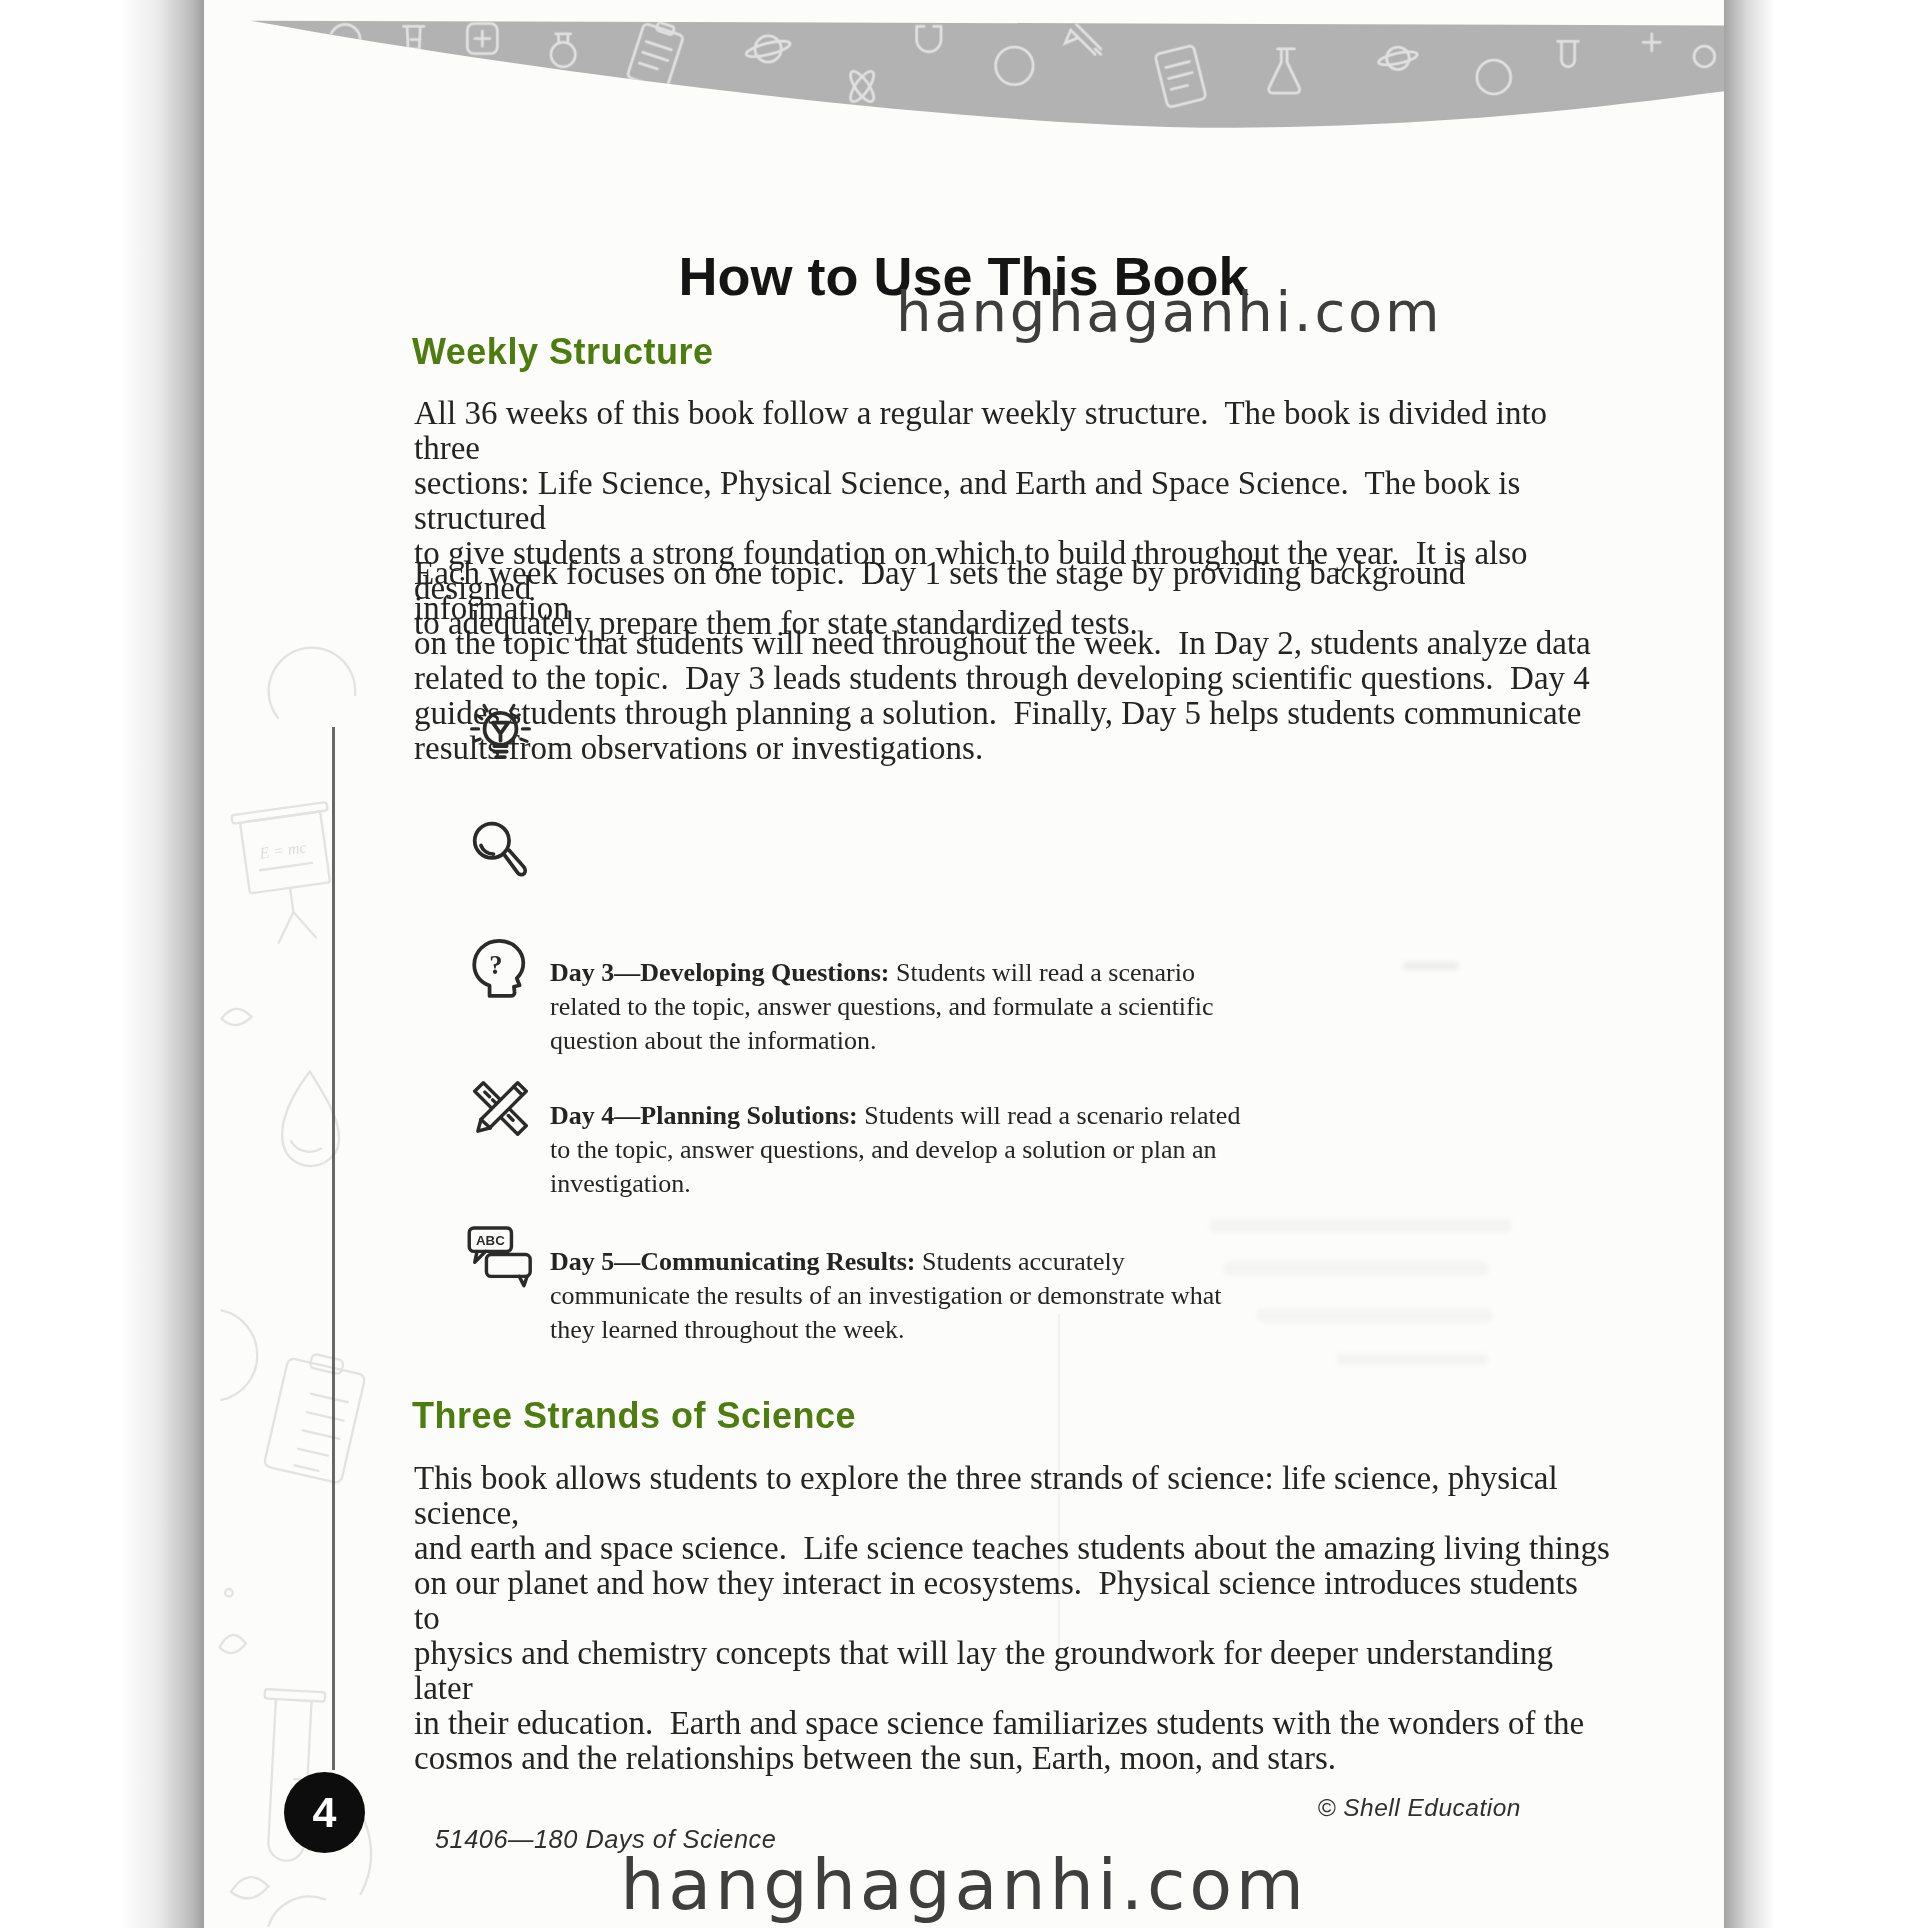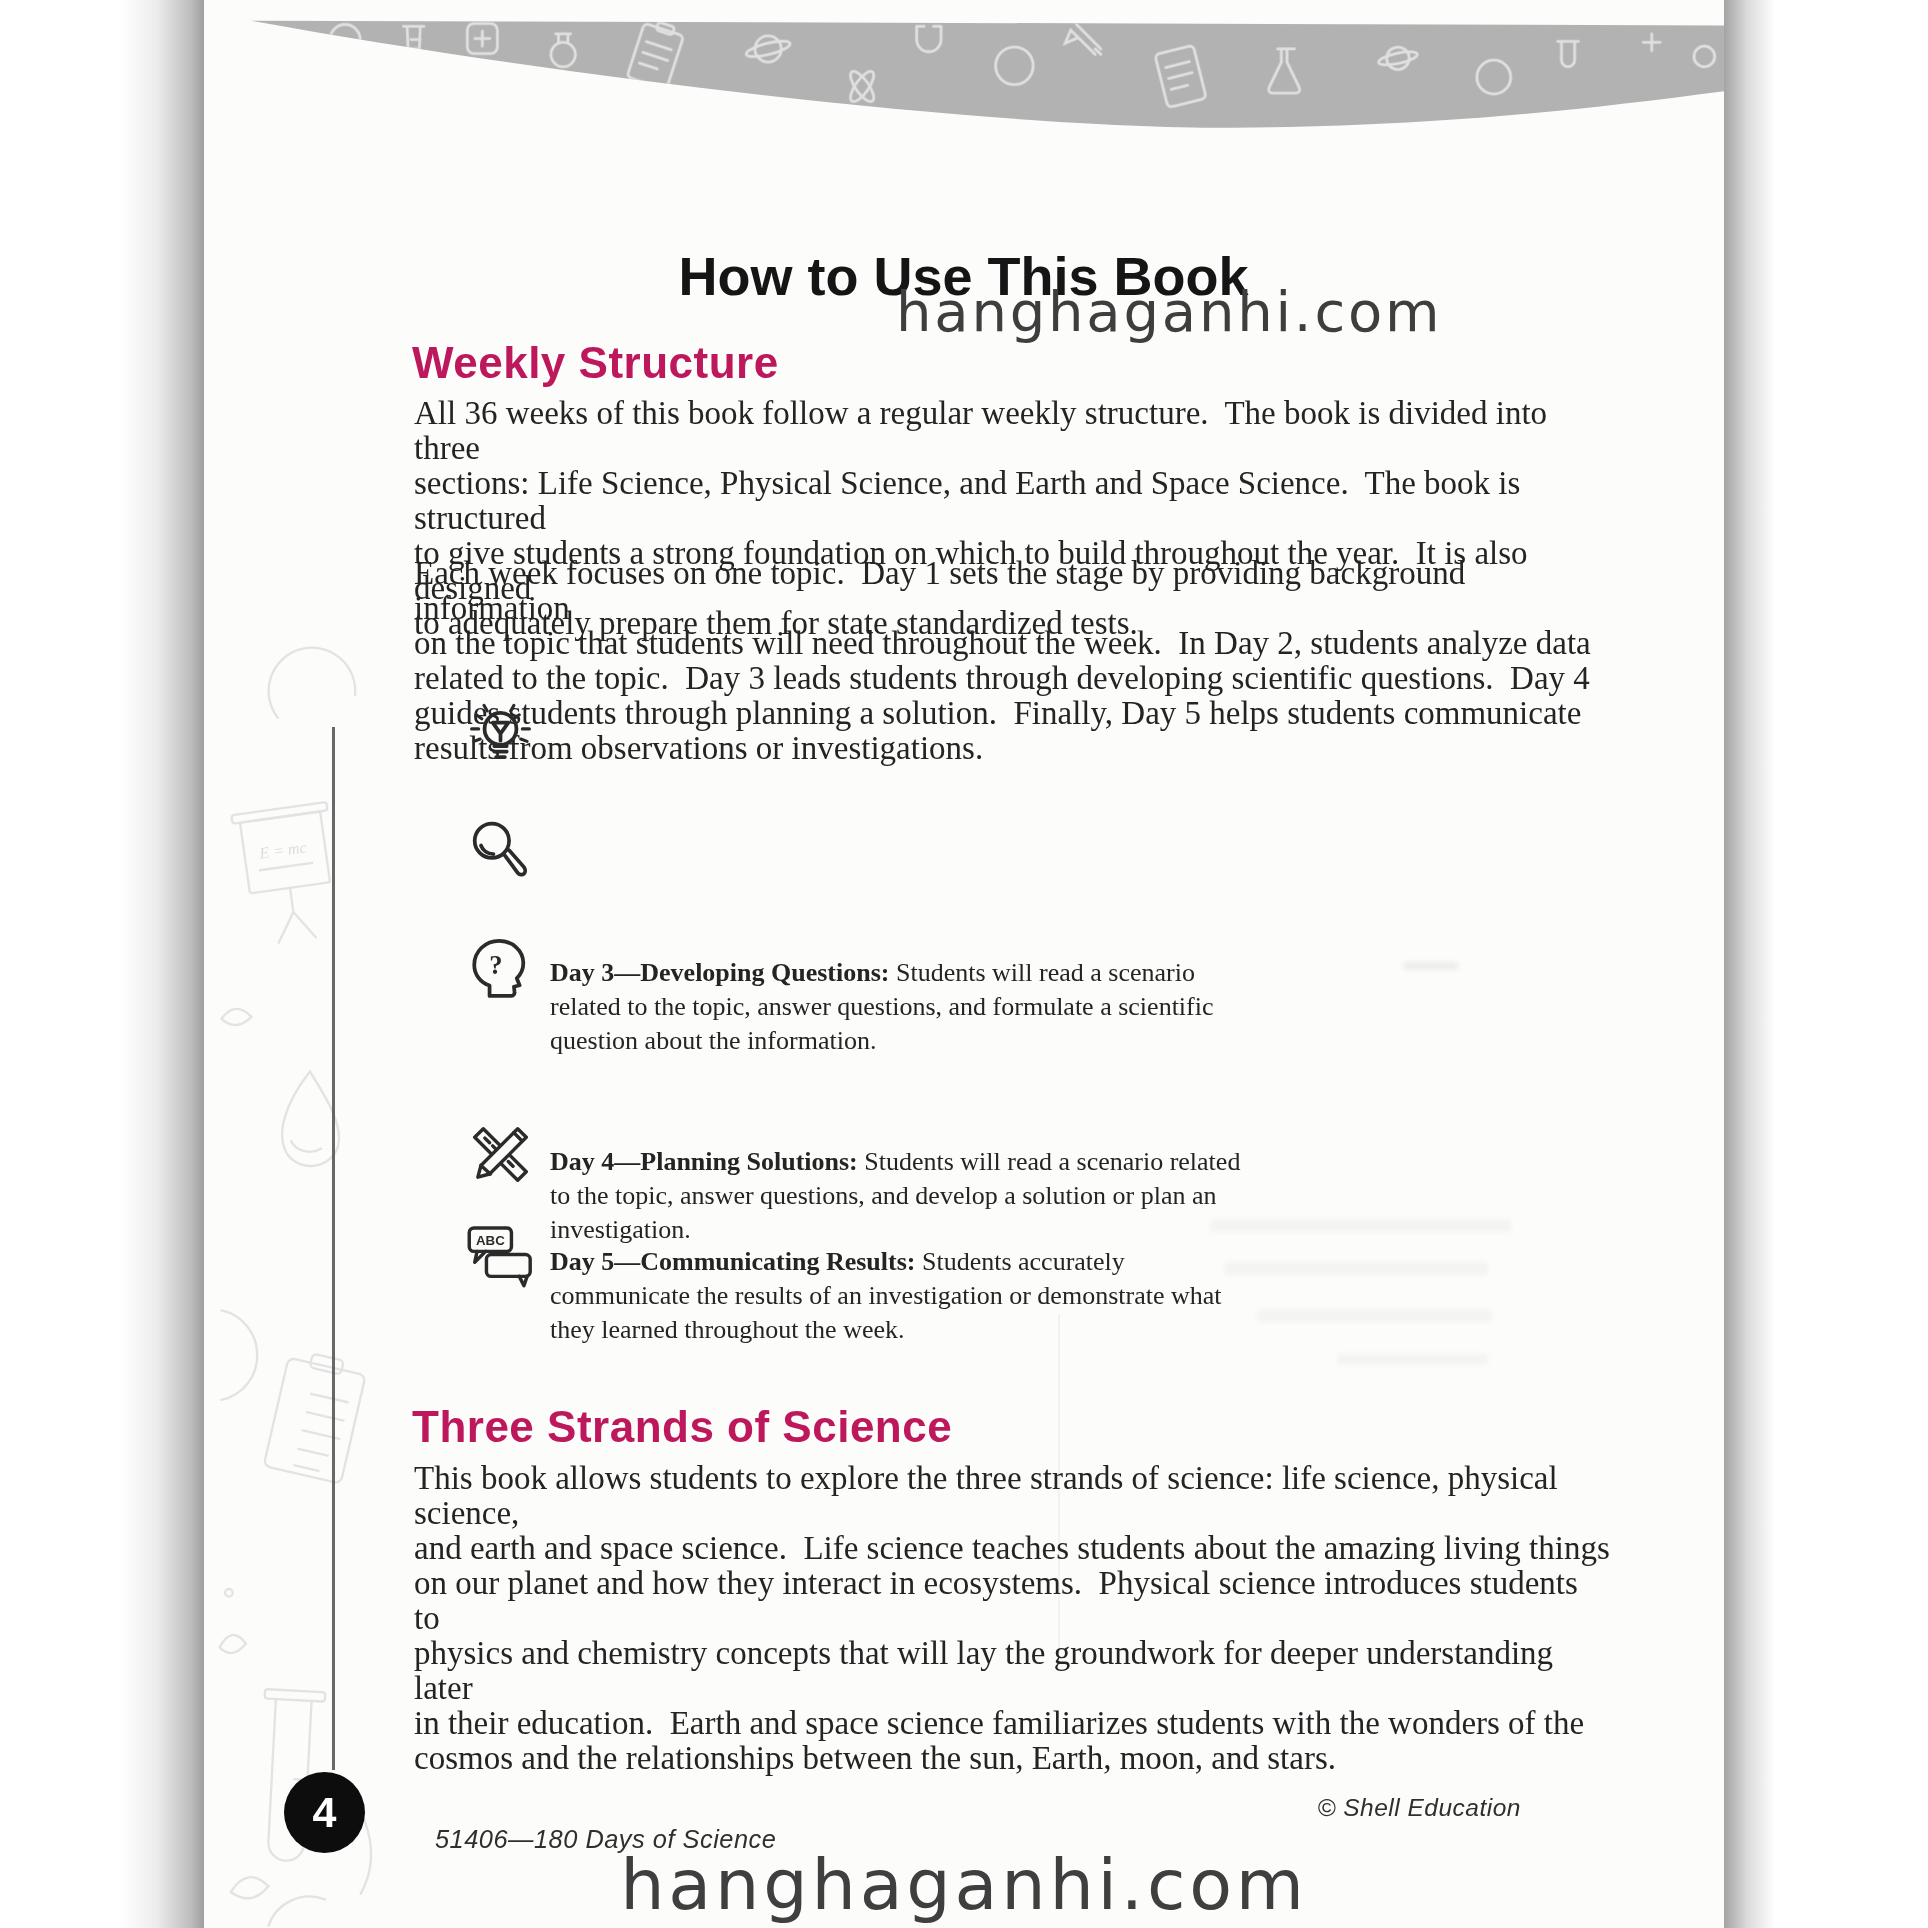--- a/index.html
+++ b/index.html
@@ -9,34 +9,34 @@
   .edge-l{position:absolute;left:119px;top:0;width:85px;height:1928px;
           background:linear-gradient(to right,#ffffff 0%,#ececec 45%,#bcbcbc 85%,#9e9e9e 100%);}
   .edge-r{position:absolute;left:1724px;top:0;width:51px;height:1928px;
           background:linear-gradient(to right,#a3a3a3 0%,#dadada 45%,#ffffff 100%);}
   .banner{position:absolute;left:203px;top:0;}
   .sidebar-doodles{position:absolute;left:212px;top:612px;}
   .vline{position:absolute;left:332px;top:727px;width:2.8px;height:1043px;background:#4e4e4e;opacity:.85;}
 
   .title{position:absolute;left:203px;top:209px;width:1521px;text-align:center;
          font-size:54px;font-weight:700;letter-spacing:0;color:#151515;}
-  .h2{position:absolute;left:412px;font-size:44px;font-weight:700;color:#be185d;letter-spacing:0.5px;}
+  .h2{position:absolute;left:412px;font-size:36px;font-weight:700;color:#4d7c0f;letter-spacing:0.5px;}
   .h2.weekly{top:301px;}
   .h2.strands{top:1365px;}
 
   .para{position:absolute;left:414px;width:1196px;color:#242424;white-space:pre-wrap;
         font-family:"Liberation Serif","DejaVu Serif",serif;font-size:33px;line-height:35px;}
   .p1{top:363px;} .p2{top:523px;} .p3{top:1428px;}
 
   .day{position:absolute;left:463px;width:932px;}
   .day .ic{position:absolute;left:0;top:-3.8px;width:75px;height:79px;}
   .day .txt{margin-left:87px;color:#242424;white-space:pre-wrap;
             font-family:"Liberation Serif","DejaVu Serif",serif;font-size:26px;line-height:34px;}
   .day .txt b{font-weight:700;}
-  .d1{top:702px;} .d2{top:817px;} .d3{top:930px;} .d4{top:1119px;} .d5{top:1219px;}
+  .d1{top:702px;} .d2{top:817px;} .d3{top:930px;} .d4{top:1073px;} .d5{top:1219px;}
 
   .wm-center{position:absolute;left:896px;top:279px;white-space:nowrap;color:#3e3e3e;
              font-family:"DejaVu Sans",sans-serif;font-size:56px;letter-spacing:2.8px;}
   .wm-bottom{position:absolute;left:0;top:1844px;width:1928px;text-align:center;color:#3f3f3f;
              font-family:"DejaVu Sans",sans-serif;font-size:70px;letter-spacing:3.8px;}
 
   .pagenum{position:absolute;left:284px;top:1772px;width:81px;height:81px;border-radius:50%;
            background:#0d0d0d;color:#ffffff;display:flex;align-items:center;justify-content:center;
            font-size:43px;font-weight:700;}
   .foot-l{position:absolute;left:435px;top:1792px;font-style:italic;font-size:25.4px;color:#2f2f2f;letter-spacing:0.5px;margin-top:33px;}

